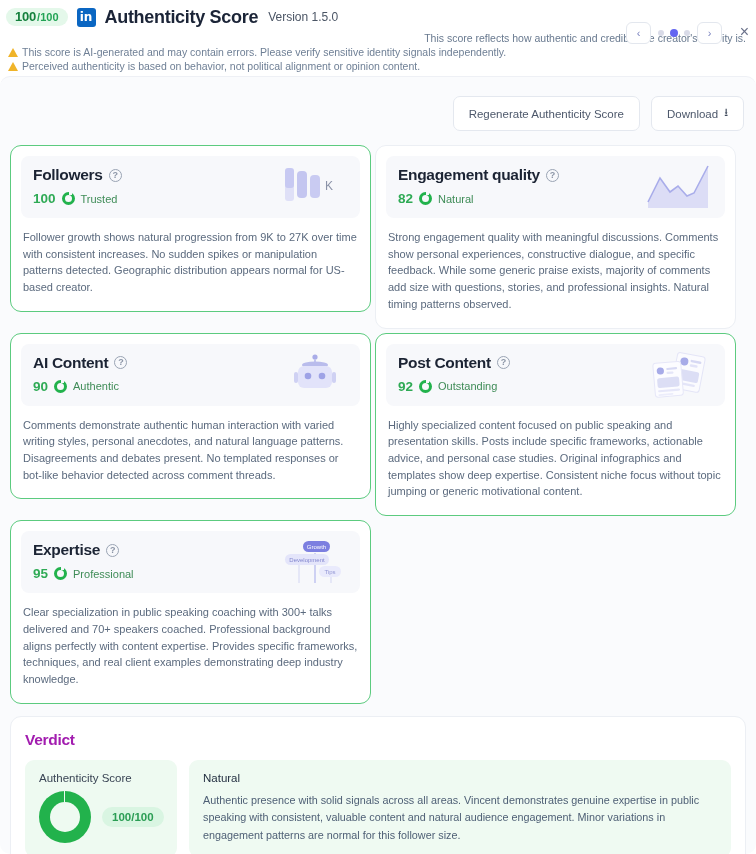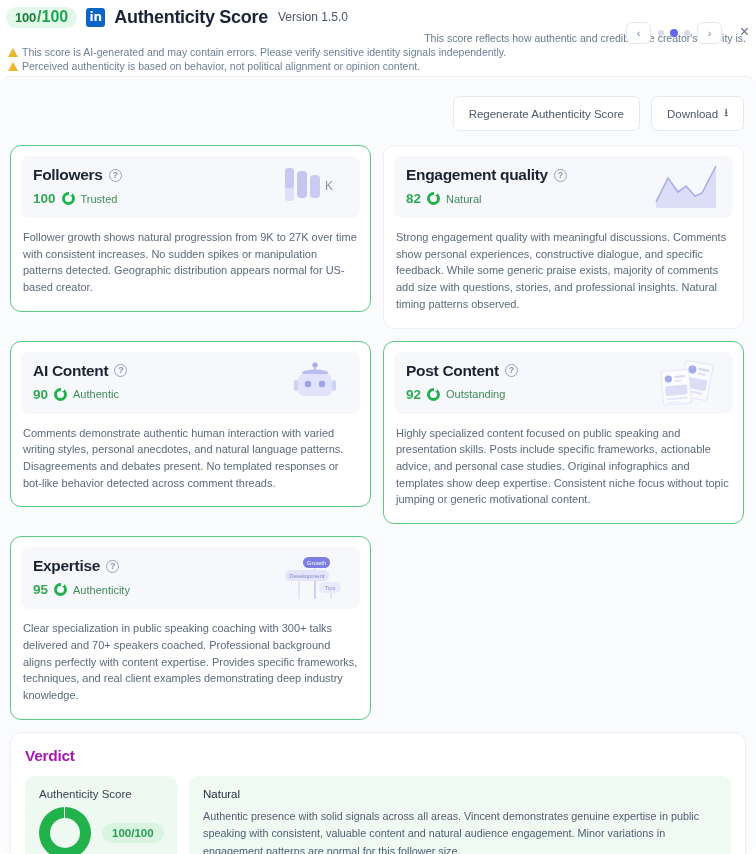--- a/index.html
+++ b/index.html
@@ -26,21 +26,21 @@
   .score-pill {
     background: #e4f8ea;
     border-radius: 999px;
     padding: 2px 9px 3px;
     display: flex;
     align-items: baseline;
     gap: 1px;
     line-height: 1;
   }
   .score-pill .big { font-size: 13px; font-weight: 700; color: #15803d; letter-spacing: -0.2px; }
-  .score-pill .small { font-size: 16px; font-weight: 600; color: #22a355; }
+  .score-pill .small { font-size: 11px; font-weight: 600; color: #22a355; }
   .li-icon {
     width: 19px; height: 19px;
     background: #0a66c2;
     border-radius: 3px;
     display: flex; align-items: center; justify-content: center;
     color: #fff; font-size: 12px; font-weight: 700;
     font-family: "DejaVu Sans", sans-serif;
     line-height: 1;
   }
   .page-title {
@@ -107,21 +107,21 @@
     font-size: 11.5px;
     color: #4d586b;
     padding: 7px 15px;
     display: flex; align-items: center; gap: 6px;
     font-family: "Liberation Sans", sans-serif;
   }
   .dl-icon { font-size: 11px; color: #3f4a5c; }
 
   
   .grid {
-    display: flex; flex-wrap: wrap; gap: 12px;
+    display: flex; flex-wrap: wrap; gap: 4px;
   }
   .card {
     width: 361px;
     background: #ffffff;
     border-radius: 11px;
     border: 1px solid #eceff4;
     padding: 10px;
     align-self: flex-start;
   }
   .card.green { border-color: #5ccb7f; }
@@ -367,21 +367,21 @@
 
     <div class="card green">
       <div class="card-head">
         <div class="card-title">
           <span>Expertise</span>
           <span class="q-icon">?</span>
         </div>
         <div class="score-row">
           <span class="score-num">95</span>
           <span class="ring"></span>
-          <span class="score-label">Authenticity</span>
+          <span class="score-label">Professional</span>
         </div>
         <div class="card-icon">
           <svg viewBox="0 0 68 50" width="68" height="50">
             <line x1="34" y1="16" x2="34" y2="46" stroke="#b9bcee" stroke-width="1.3"></line>
             <line x1="18" y1="26" x2="18" y2="46" stroke="#dcdef4" stroke-width="1.3"></line>
             <line x1="50" y1="36" x2="50" y2="46" stroke="#dcdef4" stroke-width="1.3"></line>
             <rect x="22" y="4" width="27" height="11" rx="5.5" fill="#7c7fe0"></rect>
             <text x="35.5" y="12" text-anchor="middle" font-family="Liberation Sans, sans-serif" font-size="6" fill="#ffffff">Growth</text>
             <rect x="4" y="17" width="44" height="11" rx="5.5" fill="#e4e5fa"></rect>
             <text x="26" y="25" text-anchor="middle" font-family="Liberation Sans, sans-serif" font-size="6" fill="#8387cf">Development</text>

